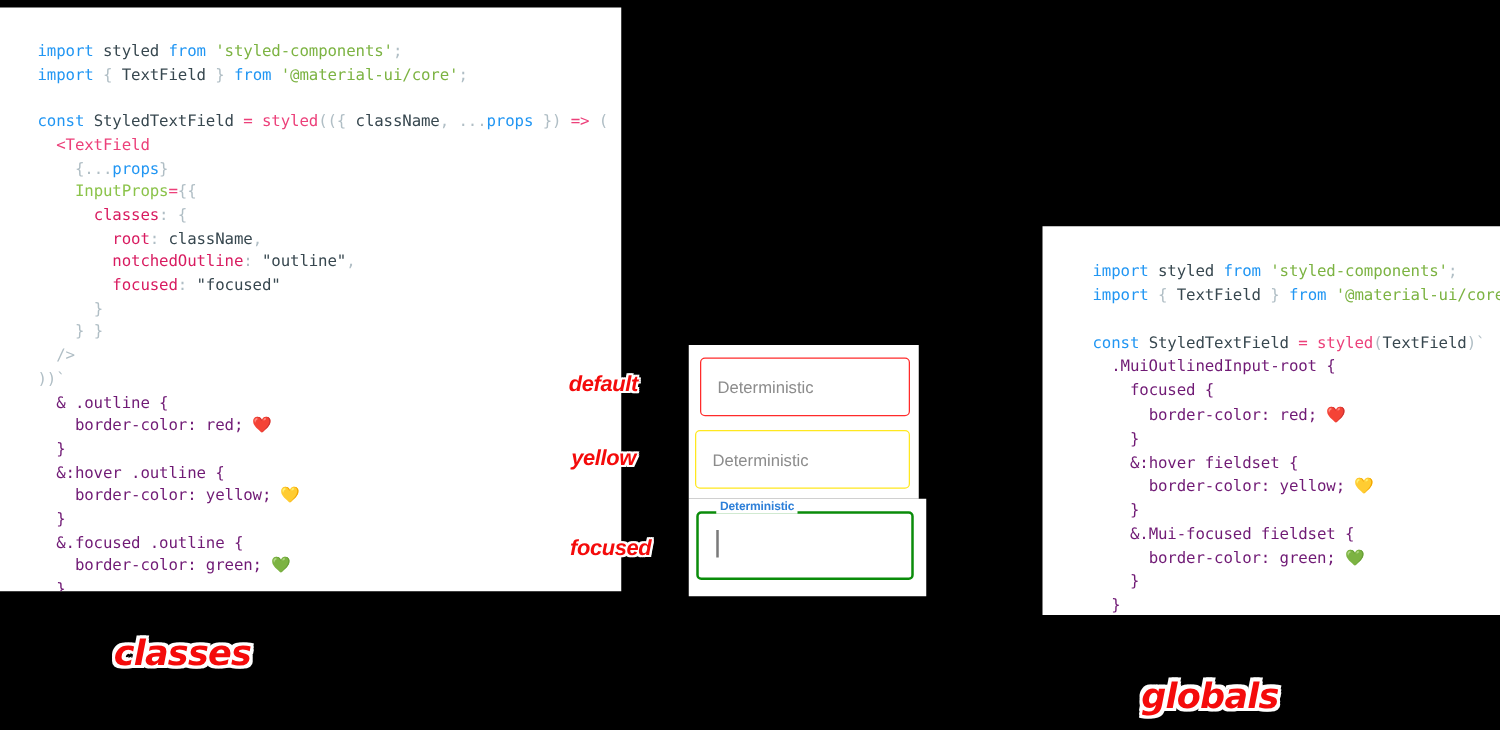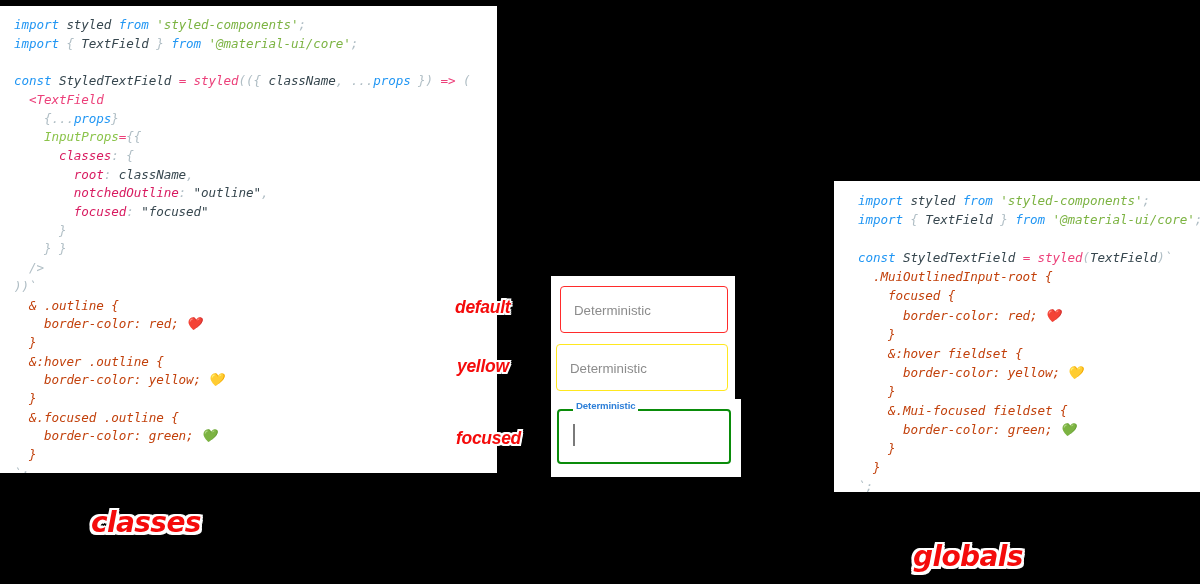--- a/index.html
+++ b/index.html
@@ -16,24 +16,23 @@
   }
 
   
   .code-panel {
     position: absolute;
     background: #ffffff;
     box-sizing: border-box;
     overflow: hidden;
   }
   .code-panel pre {
-    margin: 0;
+    margin: 16px;
     font-family: "DejaVu Sans Mono", monospace;
     white-space: pre;
-    font-style: italic;
   }
 
   
   #panel-classes {
     left: 0px;
     top: 6px;
     width: 497px;
     height: 467px;
     padding: 10px 0 0 14px;
   }
@@ -59,21 +58,21 @@
 
   
   .k   { color: #2196f3; }              
   .id  { color: #37474f; }              
   .str { color: #7cb342; }              
   .pn  { color: #b0bec5; }              
   .fn  { color: #ec407a; }              
   .op  { color: #ec407a; }              
   .at  { color: #8bc34a; }              
   .pr  { color: #d81b60; }              
-  .css { color: #c2410c; }              
+  .css { color: #701a75; }              
   .tick{ color: #b0bec5; }
 
   
   #demo-top {
     position: absolute;
     left: 551px;
     top: 276px;
     width: 184px;
     height: 123px;
     background: #ffffff;

